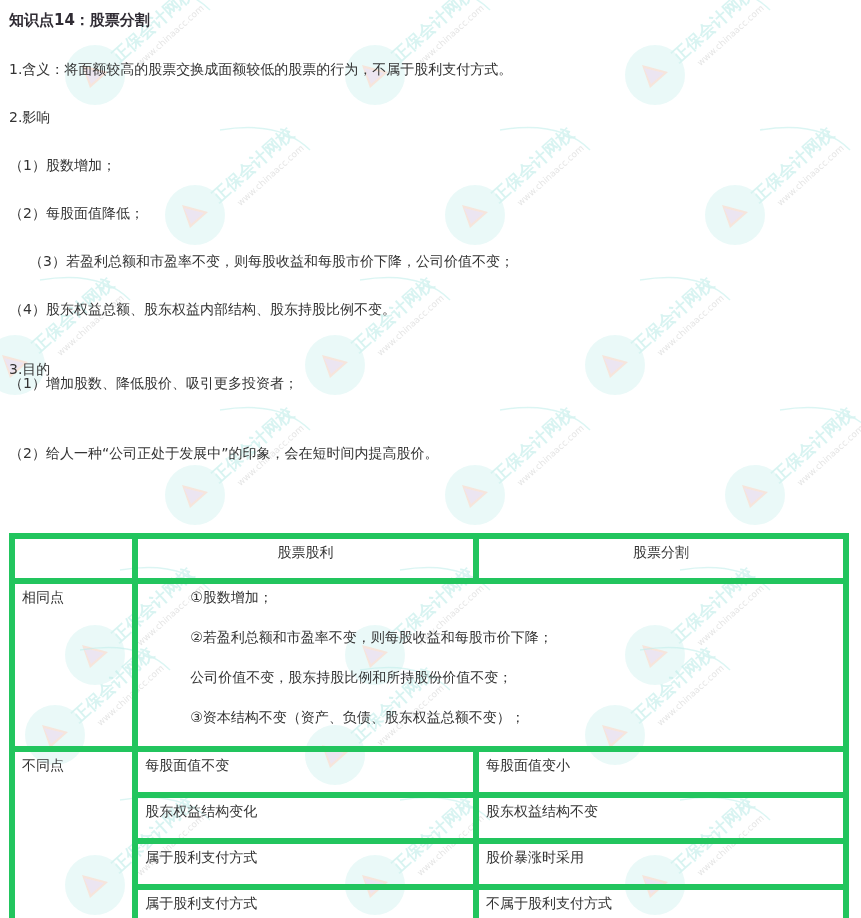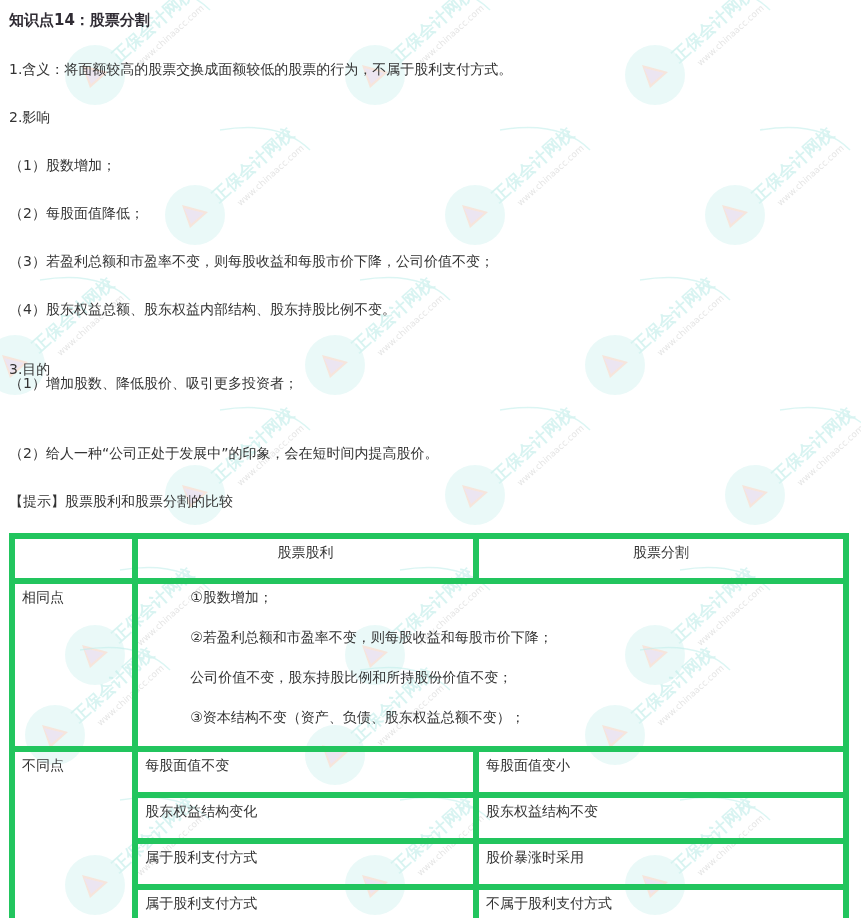--- a/index.html
+++ b/index.html
@@ -346,28 +346,27 @@
   </div>
 
 <div class="page">
   <div class="line heading" style="top:10px;">知识点14：股票分割</div>
 
   <div class="line" style="top:59px;">1.含义：将面额较高的股票交换成面额较低的股票的行为，不属于股利支付方式。</div>
 
   <div class="line" style="top:107px;">2.影响</div>
   <div class="line indent" style="top:155px;">（1）股数增加；</div>
   <div class="line indent" style="top:203px;">（2）每股面值降低；</div>
-  <div class="line indent" style="top:251px;">（3）若盈利总额和市盈率不变，则每股收益和每股市价下降，公司价值不变；</div>
+  <div class="line indent" style="top:251px;margin-left:20px;">（3）若盈利总额和市盈率不变，则每股收益和每股市价下降，公司价值不变；</div>
   <div class="line indent" style="top:299px;">（4）股东权益总额、股东权益内部结构、股东持股比例不变。</div>
 
   <div class="line" style="top:359px;">3.目的</div>
   <div class="line indent" style="top:373px;">（1）增加股数、降低股价、吸引更多投资者；</div>
   <div class="line indent" style="top:443px;">（2）给人一种“公司正处于发展中”的印象，会在短时间内提高股价。</div>
 
-  <div class="line" style="top:491px;">【提示】股票股利和股票分割的比较</div>
 
   <table class="cmp">
     <tbody>
         <tr>
       <td class="col1 hdr-cell"></td>
       <td class="col2 hdr-cell">
         <span class="cell-text" style="padding-top:2px;">股票股利</span>
       </td>
       <td class="col3 hdr-cell">
         <span class="cell-text" style="padding-top:2px;">股票分割</span>

